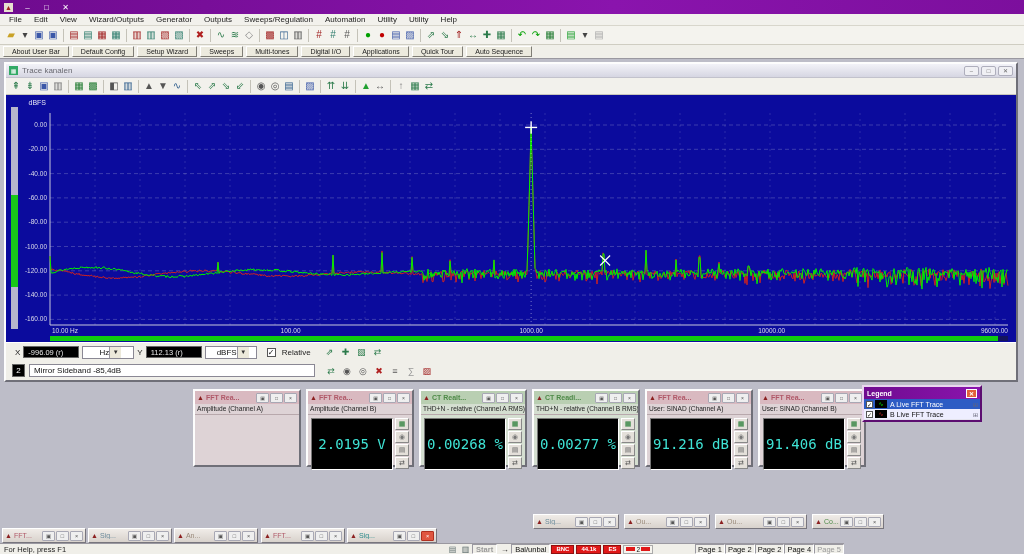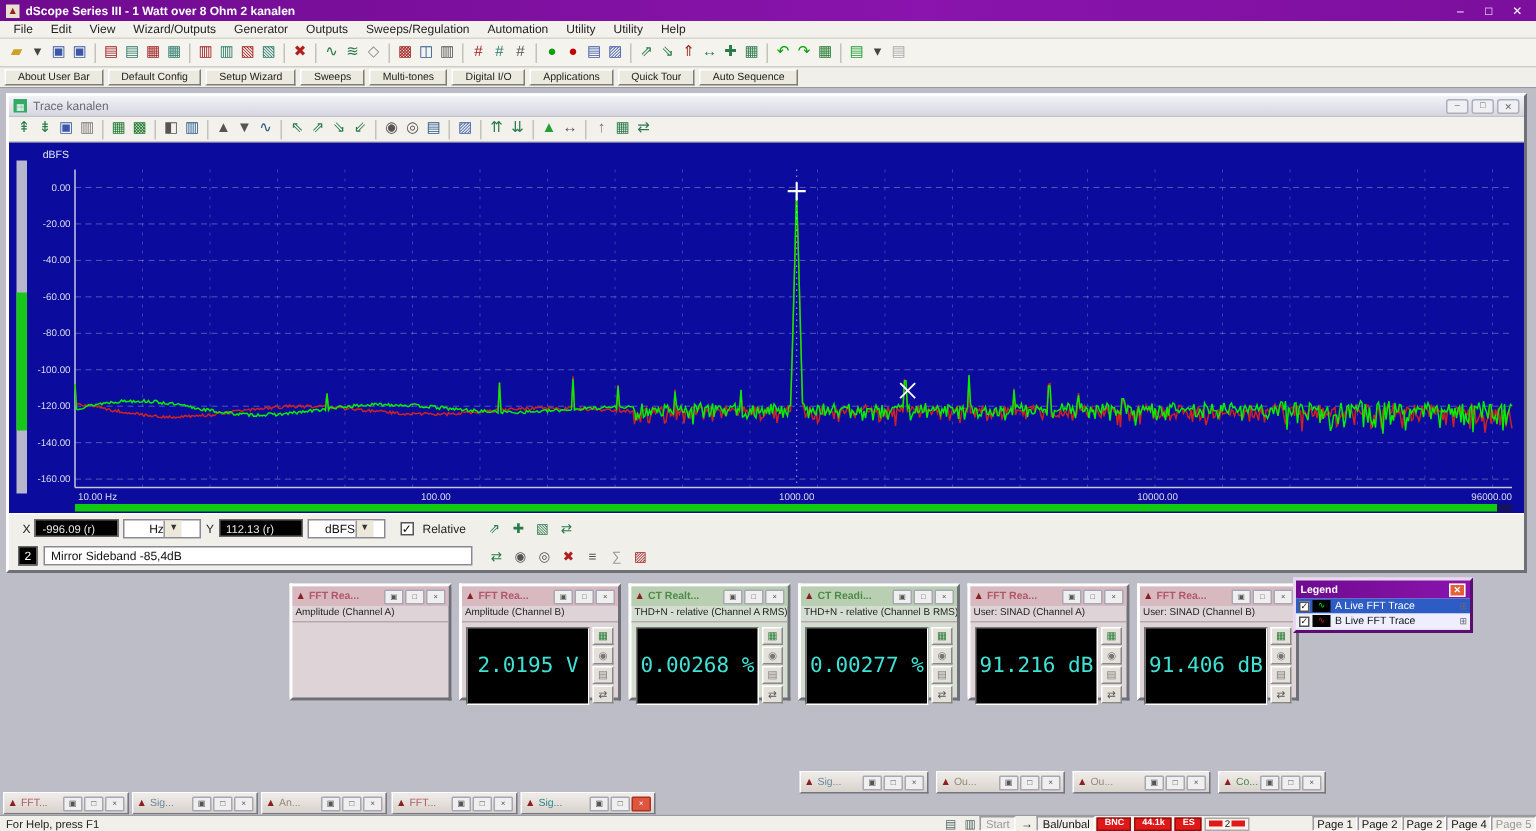--- a/index.html
+++ b/index.html
@@ -113,44 +113,43 @@
   
   .mini-win { position:absolute; height:15px; background:linear-gradient(180deg,#f0ece8,#d8d2cc);
     border:1px solid; border-color:#fff #77757d #77757d #fff; display:flex; align-items:center; padding:0 2px; }
   .mw-ico { font-size:7px; color:#8c2020; margin-right:2px; }
   .mw-text { flex:1; font-size:7px; white-space:nowrap; overflow:hidden; }
   .mw-btn { width:13px; height:10px; margin-left:1px; background:#efefef; border:1px solid #a8a8b4;
     border-radius:1px; font-size:5.5px; display:flex; align-items:center; justify-content:center; color:#555; }
   .mw-btn.close-red { background:#df5640; color:#fff; border-color:#b03020; }
 
   
-  #statusbar { position:absolute; left:0; top:543px; width:1024px; height:11px;
+  #statusbar { position:absolute; left:0; top:543px; width:844px; height:11px;
     background:#f0efe9; border-top:1px solid #9a98a0; display:flex; align-items:center; font-size:7.5px; }
   .sb-help { flex:1; padding-left:4px; color:#222; }
   .sb-ico { width:13px; color:#566; font-size:8px; text-align:center; }
   .sb-cell { border:1px solid; border-color:#9a98a0 #fff #fff #9a98a0; height:10px;
     display:flex; align-items:center; padding:0 3px; margin-right:1px; white-space:nowrap; }
-  .sb-dim { color:#999; }
+  .sb-dim { color:#999;font-weight:bold; }
   .sb-badge { background:#e01818; color:#fff; font-size:6px; font-weight:bold; height:9px;
     display:flex; align-items:center; justify-content:center; padding:0 4px; margin-right:2px; border:1px solid #901010; }
   .sb-meter { background:#f6f4ee; color:#111; font-size:6.5px; height:9px; display:flex;
     align-items:center; padding:0 2px; gap:1px; border:1px solid #aaa; margin-right:2px; }
   .sb-meter .bar { width:9px; height:4px; background:#e01818; }
   .sb-page { border:1px solid; border-color:#9a98a0 #fff #fff #9a98a0; height:10px;
     display:flex; align-items:center; padding:0 2px; white-space:nowrap; }
   .sb-page.dim { color:#999; }
 </style>
 </head>
 <body>
 
 <div id="app">
 
   <div class="titlebar">
     <span class="app-icon">▲</span>
-    <span class="title-text">dScope Series III - 1 Watt over 8 Ohm 2 kanalen</span>
     <span class="caption-btn">–</span>
     <span class="caption-btn">□</span>
     <span class="caption-btn">✕</span>
   </div>
 
   <div class="menubar">
       <span class="menu-item">File</span>
       <span class="menu-item">Edit</span>
       <span class="menu-item">View</span>
       <span class="menu-item">Wizard/Outputs</span>

